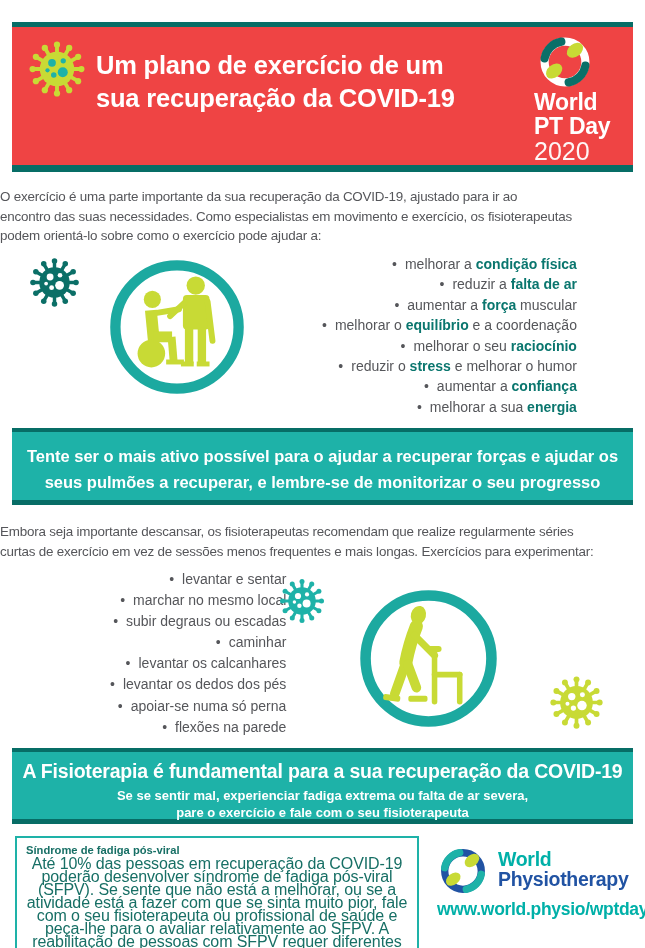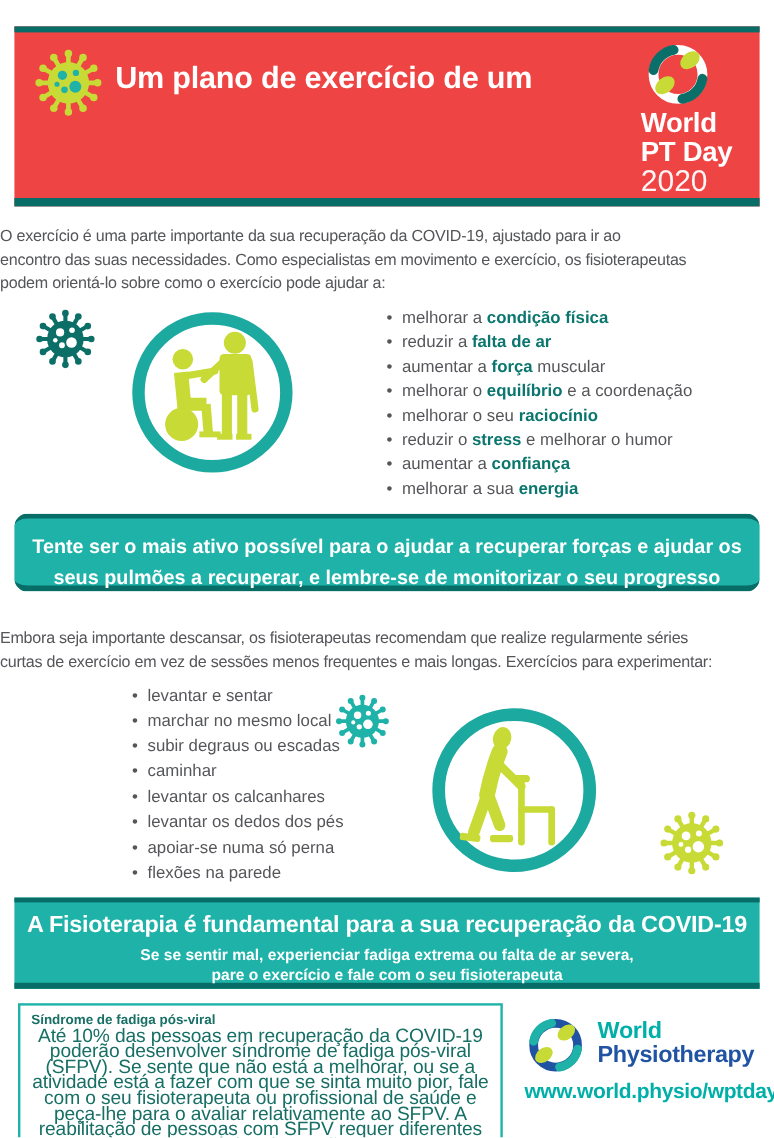--- a/index.html
+++ b/index.html
@@ -28,33 +28,33 @@
   
   .virus-dark-1{position:absolute;left:28px;top:256px;width:53px;height:53px;color:#0b6f67;--hole:#ffffff;}
   .virus-teal-2{position:absolute;left:278px;top:577px;width:48px;height:48px;color:#1eb2a8;--hole:#ffffff;}
   .virus-lime-2{position:absolute;left:548px;top:674px;width:57px;height:57px;color:#c8da35;--hole:#ffffff;}
   .virus-header{color:#c8da35;--hole:#1eb2a8;}
   .circle-1{position:absolute;left:108px;top:258px;width:138px;height:138px;}
   .circle-2{position:absolute;left:358px;top:588px;width:141px;height:141px;}
 
   
   ul.plist{position:absolute;margin:0;padding:0;list-style:none;color:#55565a;font-size:14px;}
-  ul.plist li{white-space:nowrap;}
+  ul.plist li{white-space:nowrap;text-align:right;}
   ul.plist li::before{content:"•";margin-right:8px;color:#55565a;}
   .benefits{left:322px;top:254px;}
   .benefits li{line-height:20.4px;}
   .benefits b{color:#0a766e;font-weight:700;}
   .exercises{left:110px;top:569px;}
   .exercises li{line-height:21.1px;}
 
   
   .banner{position:absolute;left:12px;width:621px;background:#1eb2a8;box-sizing:border-box;
           border-top:4px solid #076d66;border-bottom:5px solid #076d66;
           color:#ffffff;text-align:center;font-weight:700;}
-  .banner-1{top:428px;height:65px;font-size:16.5px;line-height:25.5px;padding-top:12px;border-radius:11px;}
+  .banner-1{top:428px;height:77px;font-size:16.5px;line-height:25.5px;padding-top:12px;}
   .banner-2{top:748px;height:76px;}
   .banner-2 .banner-heading{margin-top:8px;font-size:19.5px;line-height:23px;letter-spacing:-0.2px;}
   .banner-2 .banner-sub{margin-top:4px;font-size:13px;line-height:17px;}
 
   
   .fatigue-box{position:absolute;left:15px;top:836px;width:404px;box-sizing:border-box;
                border:2px solid #1eb2a8;padding:5px 9px 24px;color:#176f65;}
   .fatigue-title{font-size:11.2px;font-weight:700;line-height:14px;}
   .fatigue-body{font-size:16px;line-height:13px;letter-spacing:-0.1px;text-align:center;}
   .wp-logo-mark{position:absolute;left:437px;top:845px;width:52px;height:52px;}
@@ -168,20 +168,21 @@
 </svg>
 
 <div class="page">
 
   <div class="header">
     <svg class="header-virus virus-header">
         <use href="#virus"></use>
       </svg>
     <div class="header-title">
         <div>Um plano de exercício de um</div>
+        <div>sua recuperação da COVID-19</div>
       </div>
     <div class="ptday-logo">
       <svg class="ptday-mark">
           <use href="#swirl-ptday"></use>
         </svg>
       <div class="ptday-word">World</div>
       <div class="ptday-word">PT Day</div>
       <div class="ptday-year">2020</div>
     </div>
   </div>

